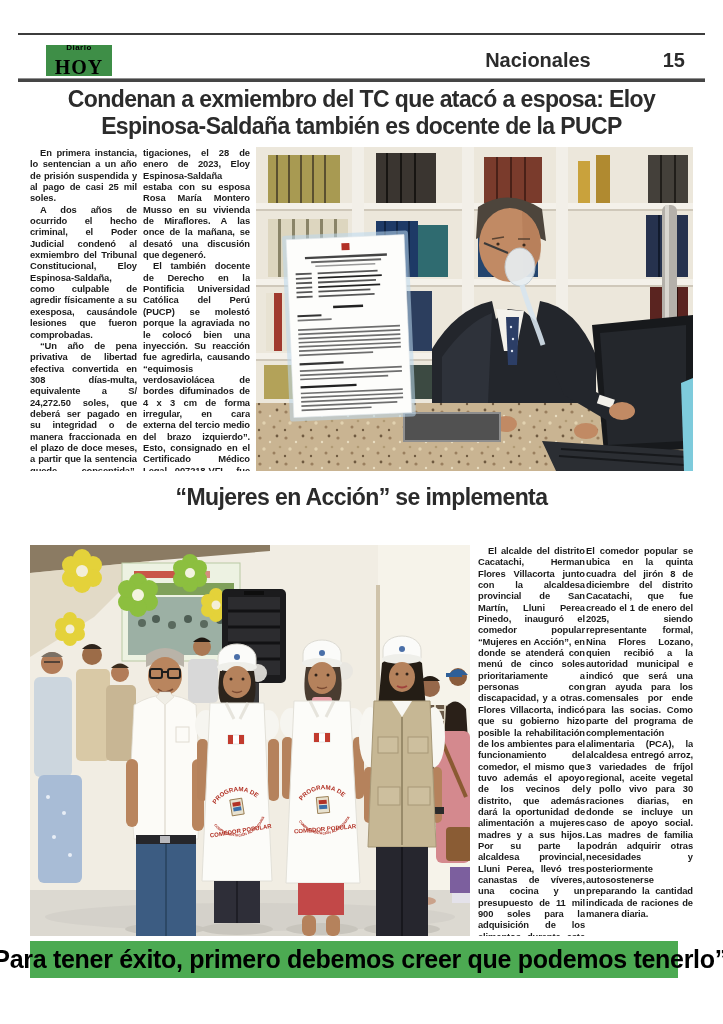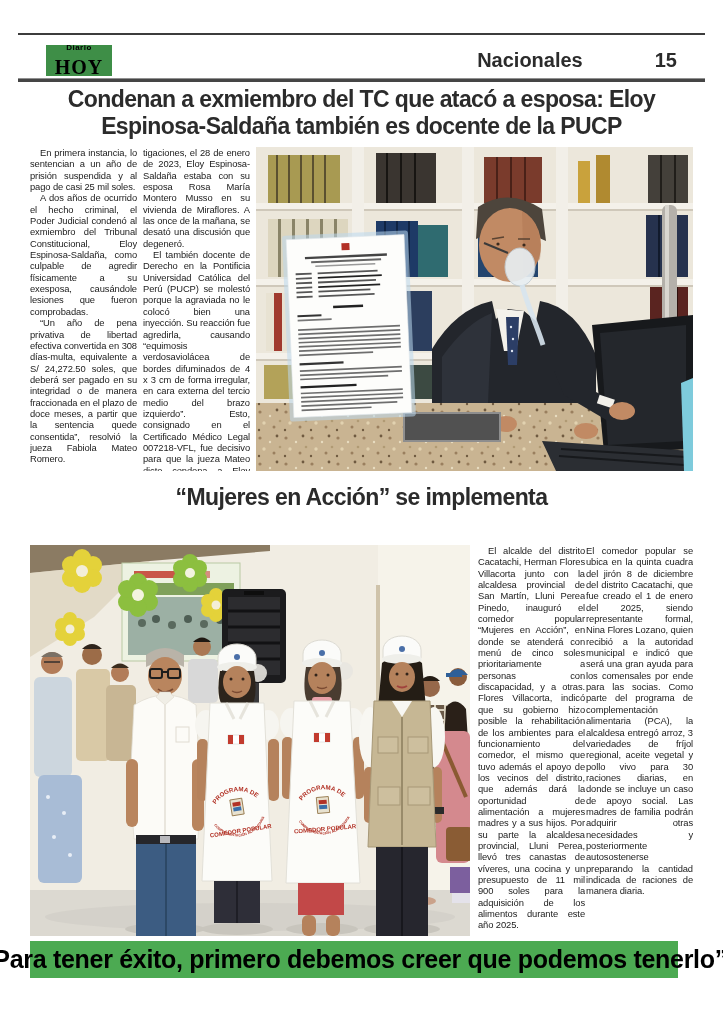--- a/index.html
+++ b/index.html
@@ -10,32 +10,32 @@
   .abs{position:absolute;}
   
   .top-rule{top:33px;left:18px;width:687px;height:2px;background:#3c3c3c;}
   .masthead{top:43px;left:46px;width:647px;height:34px;display:flex;align-items:center;}
   .logo{width:66px;height:31px;background:#3e8e47;color:#000000;text-align:center;
         display:flex;flex-direction:column;justify-content:center;line-height:1;}
   .logo-top{font-size:8px;font-weight:bold;letter-spacing:.5px;}
   .logo-main{font-family:"Liberation Serif",serif;font-weight:bold;font-size:20px;letter-spacing:1px;margin-top:5px;}
   .date{margin-left:12px;font-size:14.5px;color:#101010;white-space:pre;}
   .section{margin-left:auto;font-size:20px;font-weight:bold;color:#2b2b2b;margin-right:72px;}
-  .pagenum{font-size:20px;font-weight:bold;color:#2b2b2b;margin-right:16px;}
+  .pagenum{font-size:20px;font-weight:bold;color:#2b2b2b;margin-right:8px;}
   .header-rule{top:78px;left:18px;width:687px;height:3px;background:#454545;border-top:1px solid #909090;}
   
   .headline{left:30px;width:663px;text-align:center;font-weight:bold;color:#2b2b2b;
             font-size:23px;line-height:26.5px;letter-spacing:-0.6px;}
   .headline div{white-space:nowrap;}
   .h1{top:86px;}
   .h2{top:484px;}
   
   .bodycol{font-size:9.4px;line-height:11.35px;text-align:justify;letter-spacing:-0.1px;
            color:#1b1b1b;overflow:hidden;}
-  .bodycol p{margin:0;text-indent:10px;}
+  .bodycol p{margin:0;text-indent:10px;font-weight:bold;}
   .bodycol p.noind{text-indent:0;}
   
   .article1{top:147px;left:30px;width:663px;height:324px;}
   .a1c1{left:0;top:0;width:107px;height:324px;}
   .a1c2{left:113px;top:0;width:107px;height:324px;}
   .a1photo{left:226px;top:0;width:437px;height:324px;}
   
   .article2{top:545px;left:30px;width:663px;height:442px;}
   .a2photo{left:0;top:0;width:440px;height:391px;}
   .a2c1{left:448px;top:0;width:107px;height:391px;}

